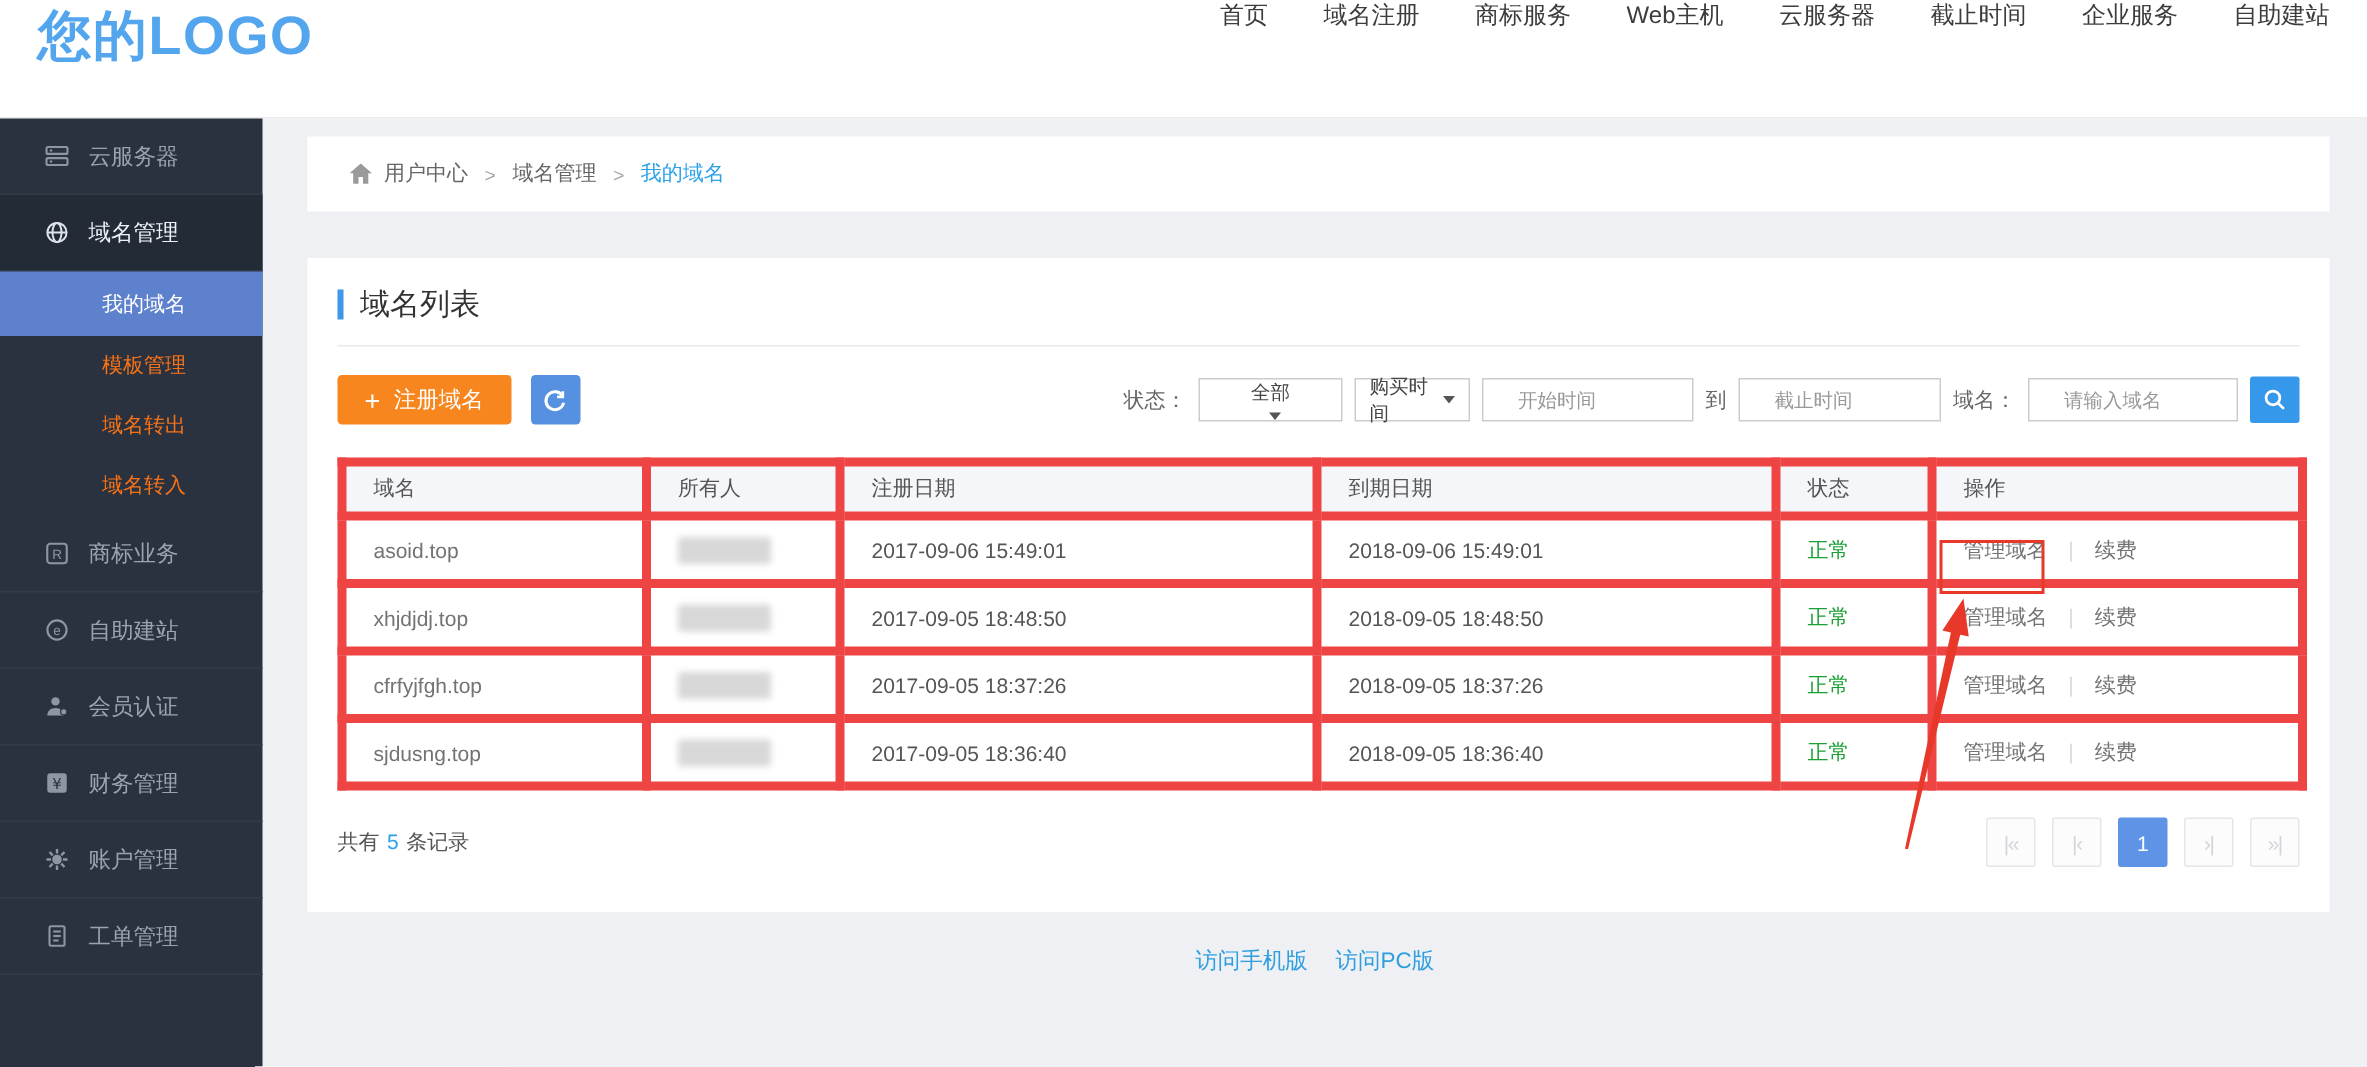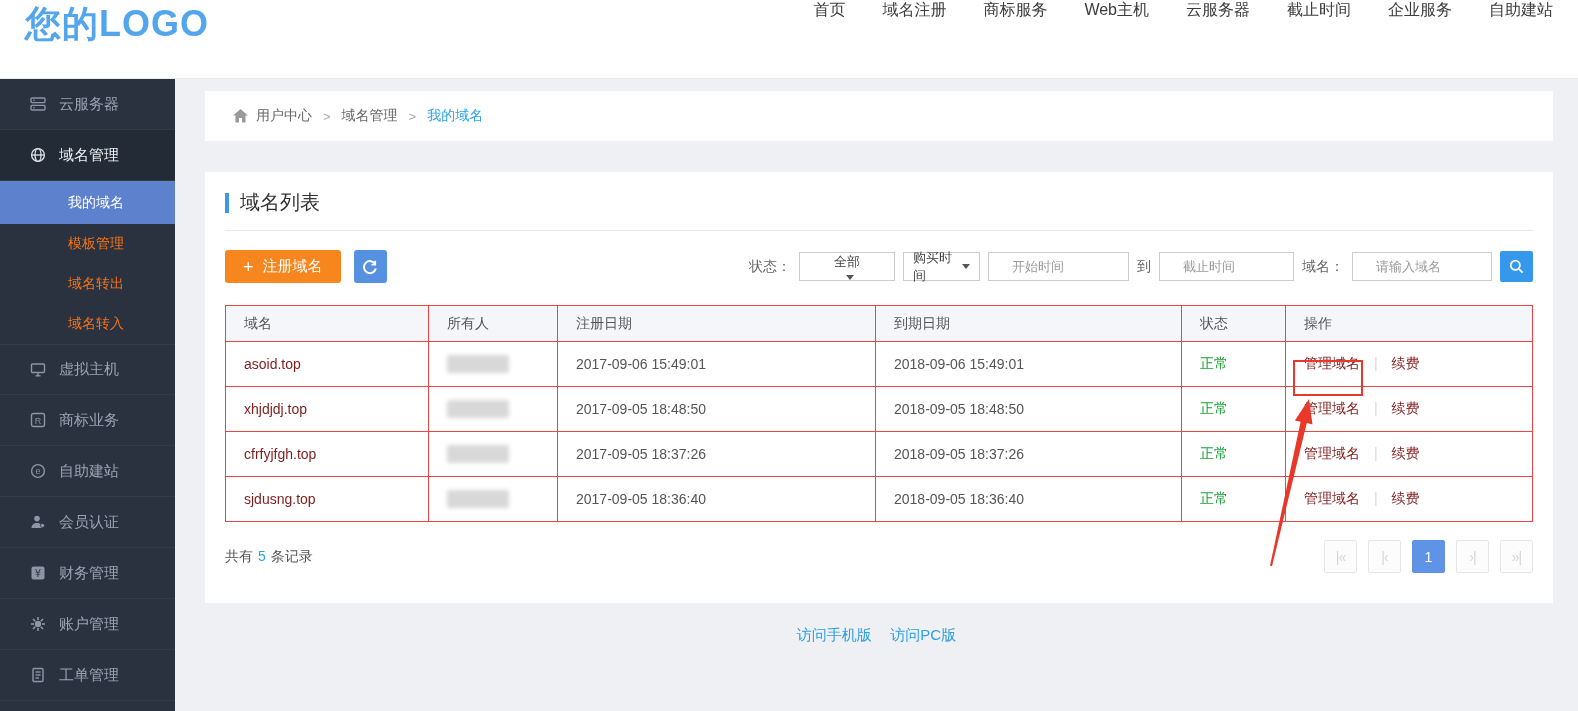--- a/index.html
+++ b/index.html
@@ -74,24 +74,24 @@
     height:29px; border:1px solid #ccc; padding:0 23px; font-size:13px; color:#333; outline:none;
   }
   .filters input::placeholder { color:#999; }
   .inp-start { width:141px; } .inp-end { width:135px; } .inp-domain { width:140px; }
   .btn-search {
     width:33px; height:31px; background:#3598ea; border:none; border-radius:2px;
     display:flex; align-items:center; justify-content:center; cursor:pointer;
   }
   
   table { border-collapse:collapse; width:100%; margin-top:22px; table-layout:fixed; }
-  th,td { border:1px solid #ef4444; text-align:left; padding-left:18px; font-size:14px; }
+  th,td { border:6px solid #ef4444; text-align:left; padding-left:18px; font-size:14px; }
   thead th { background:#f4f6f9; height:36px; color:#555; font-weight:normal; }
   tbody td { height:45px; color:#555; background:#fff; }
-  a.cell-link { color:#7f1d1d; text-decoration:none; cursor:pointer; }
+  a.cell-link { color:#737373; text-decoration:none; cursor:pointer; }
   .status-ok { color:#1aa034; }
   .action-sep { color:#d9d9d9; margin:0 10px; }
   .blur-pill { width:62px; height:18px; background:#d8d8d8; border-radius:2px; filter:blur(2px); }
   
   .table-footer { margin-top:18px; display:flex; align-items:center; justify-content:space-between; }
   .summary { font-size:14px; color:#555; }
   .summary .count { color:#2ba2e8; margin:0 5px; }
   .pagination { display:flex; gap:11px; }
   .page-btn {
     width:33px; height:33px; border:1px solid #e6e6e6; background:#fcfcfc; color:#d2d5da;
@@ -146,28 +146,20 @@
     </div>
     <div class="sub-item">
       <span>模板管理</span>
     </div>
     <div class="sub-item">
       <span>域名转出</span>
     </div>
     <div class="sub-item">
       <span>域名转入</span>
     </div>
-  </div>
-  <div class="side-item" style="border-top:1px solid #333b48">
-    <svg viewBox="0 0 16 16" fill="none" stroke="#8d96a5" stroke-width="1.4">
-      <rect x="1.5" y="2" width="13" height="8.5" rx="1"></rect>
-        <line x1="5.5" y1="13.8" x2="10.5" y2="13.8"></line>
-        <line x1="8" y1="10.5" x2="8" y2="13.8"></line>
-    </svg>
-    <span>虚拟主机</span>
   </div>
   <div class="side-item">
     <svg viewBox="0 0 16 16">
       <rect x="1.5" y="1.5" width="13" height="13" rx="2" fill="none" stroke="#8d96a5" stroke-width="1.4"></rect>
       <text x="8" y="11.5" font-size="9" fill="#8d96a5" text-anchor="middle" font-family="Liberation Sans,sans-serif">R</text>
     </svg>
     <span>商标业务</span>
   </div>
   <div class="side-item">
     <svg viewBox="0 0 16 16">

